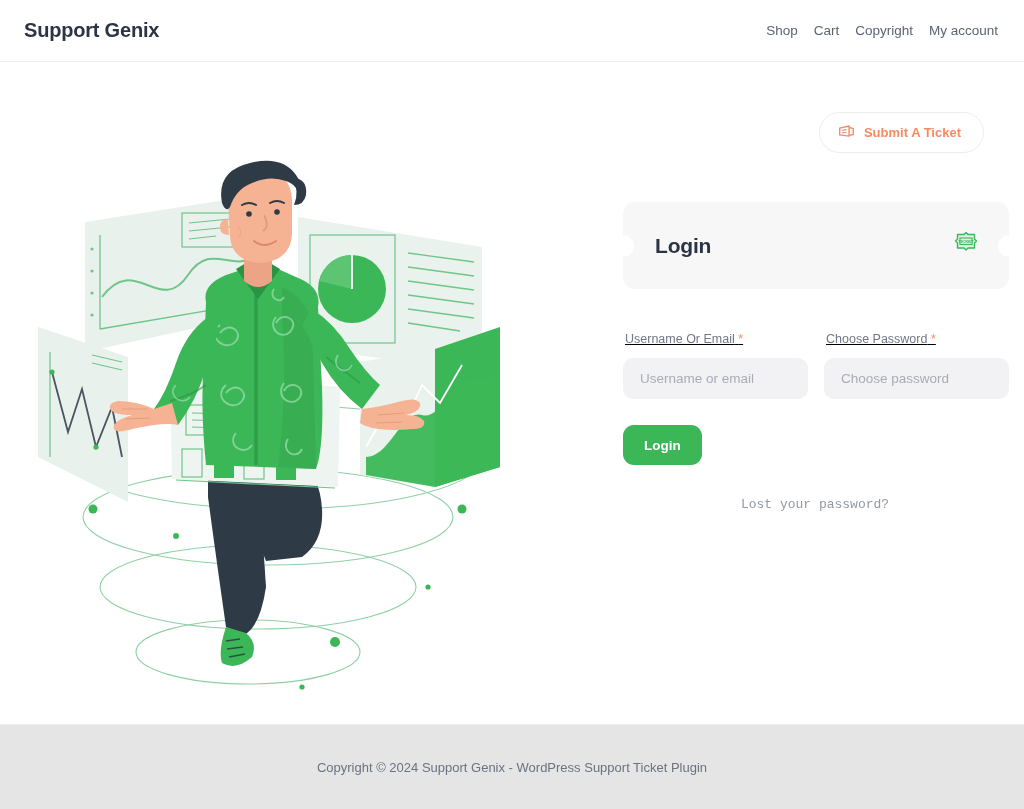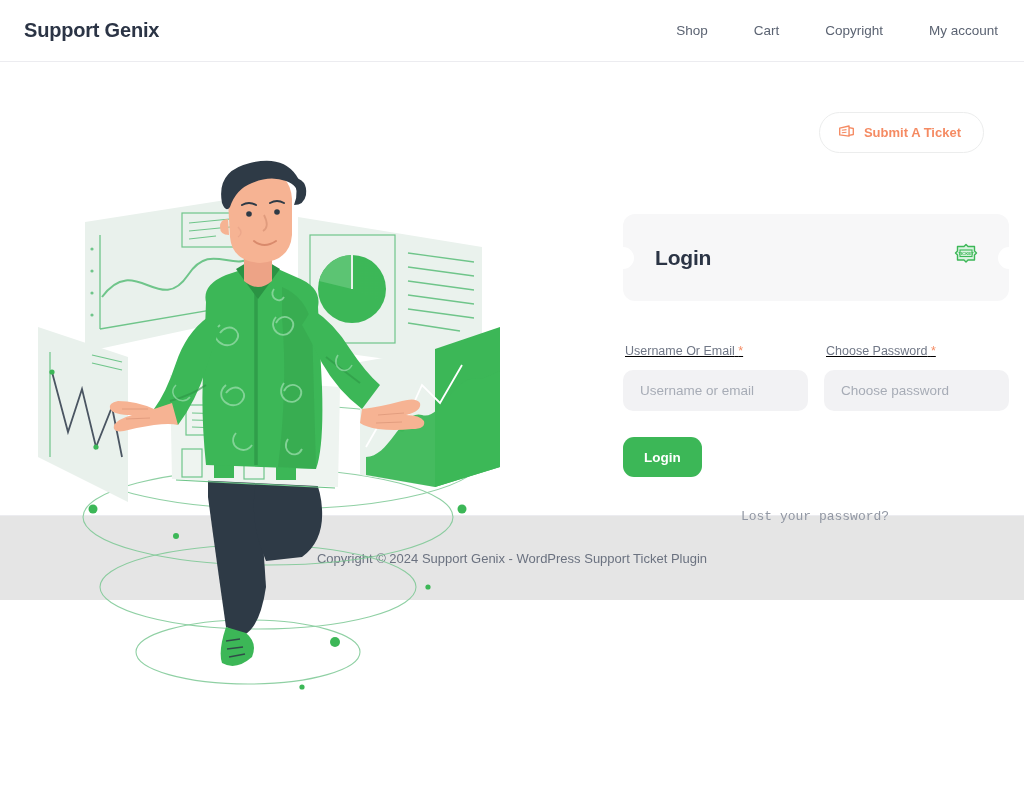--- a/index.html
+++ b/index.html
@@ -2,34 +2,34 @@
 <html><head>
 <meta charset="utf-8">
 <style>
   * { box-sizing: border-box; margin: 0; padding: 0; }
   html, body {
     width: 1024px; height: 809px;
     background: #ffffff;
     font-family: "Liberation Sans", sans-serif;
     overflow: hidden;
   }
-  .page { position: relative; width: 1024px; height: 600px; display: flex; flex-direction: column; }
+  .page { position: relative; width: 1024px; height: 809px; display: flex; flex-direction: column; }
 
   
   .site-header {
     height: 62px; flex: 0 0 62px;
     border-bottom: 1px solid #ececf0;
     display: flex; align-items: center; justify-content: space-between;
     padding: 0 26px 0 24px;
     background: #fff;
   }
   .brand {
     font-size: 20px; font-weight: bold; color: #2b3445; letter-spacing: -0.2px;
   }
-  .main-nav { display: flex; align-items: flex-start; gap: 46px; margin-left: 34px; }
+  .main-nav { display: flex; align-items: flex-start; gap: 16px; margin-left: 34px; }
   .nav-link {
     font-size: 13.5px; color: #5b6372; text-decoration: none; white-space: nowrap;
   }
 
   
   .main {
     flex: 1 1 auto; position: relative;
     display: flex; align-items: flex-start;
   }
 
@@ -57,21 +57,21 @@
     display: flex; align-items: center; gap: 9px;
     padding: 0 20px;
     color: #f58b63; font-size: 13px; font-weight: bold;
     cursor: pointer; white-space: nowrap;
   }
   .ghost-btn.submit { padding: 0 22px 0 18px; }
   .ticket-mini { display: block; }
 
   
   .login-panel {
-    position: absolute; left: 58px; top: 152px;
+    position: absolute; left: 58px; top: 140px;
     width: 386px;
   }
   .panel-head {
     position: relative;
     height: 87px;
     background: #f7f7f8;
     border-radius: 12px;
     display: flex; align-items: center; justify-content: space-between;
     padding: 0 30px 0 32px;
   }

